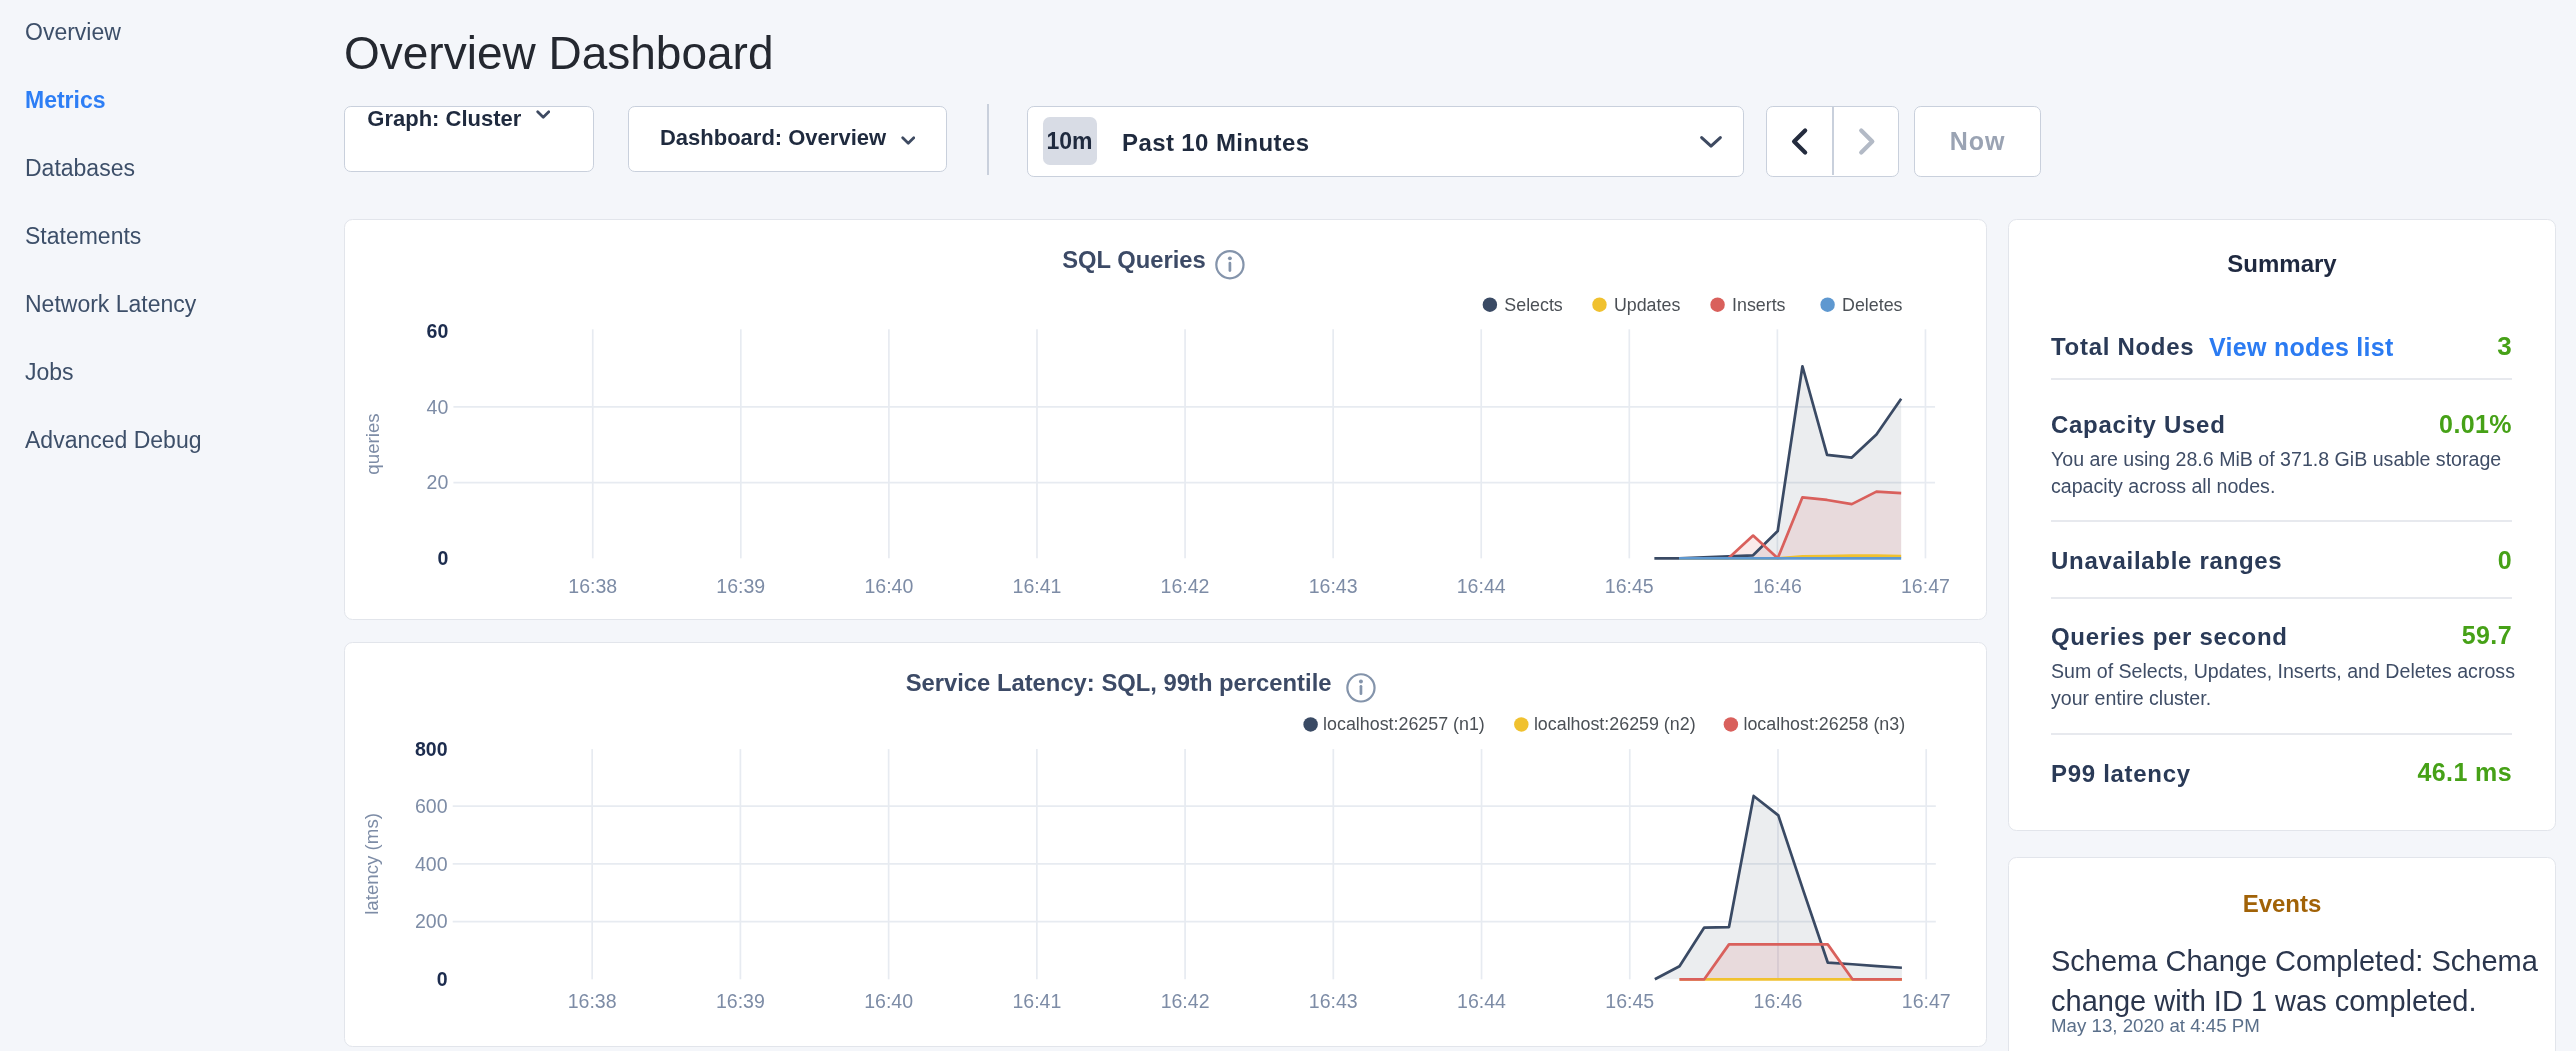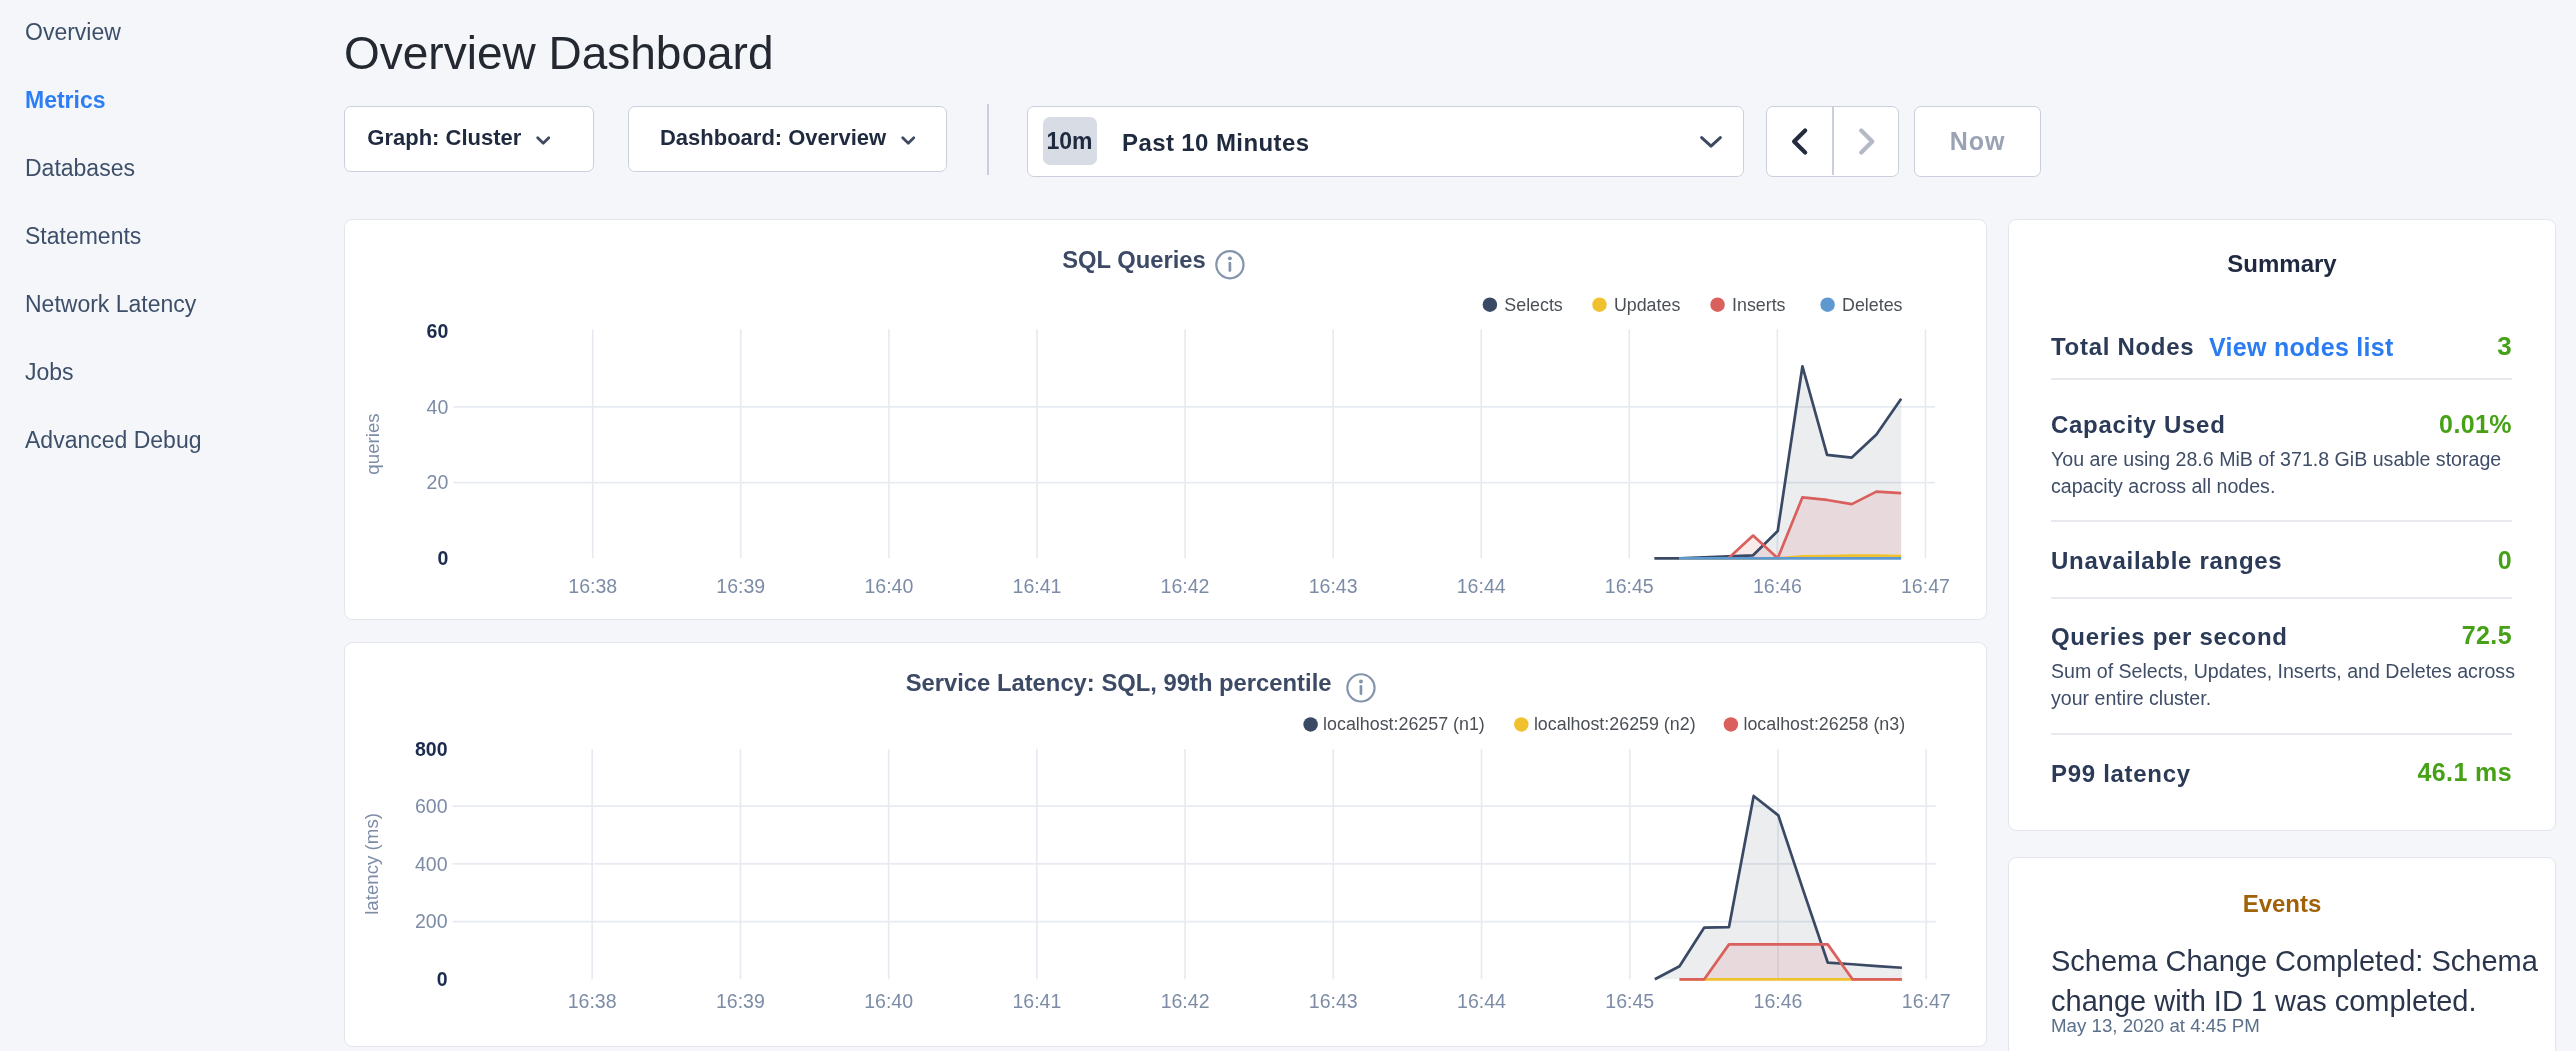--- a/index.html
+++ b/index.html
@@ -22,21 +22,21 @@
 <div class="nav-item" style="top:18.7px;">Overview</div>
 <div class="nav-item nav-active" style="top:87px;">Metrics</div>
 <div class="nav-item" style="top:155px;">Databases</div>
 <div class="nav-item" style="top:223px;">Statements</div>
 <div class="nav-item" style="top:291px;">Network Latency</div>
 <div class="nav-item" style="top:359px;">Jobs</div>
 <div class="nav-item" style="top:427px;">Advanced Debug</div>
 
 <div class="abs" style="left:344px; top:25.5px; font-size:46px; color:#242830;">Overview Dashboard</div>
 
-<div class="ctl" style="left:344px; top:106px; width:250px; height:66px; display:flex; align-items:center; justify-content:center; gap:14.5px; padding-right:20.4px;">
+<div class="ctl" style="left:344px; top:106px; width:250px; height:66px; display:flex; align-items:flex-start; justify-content:center; gap:14.5px; padding-right:20.4px;">
   <span class="ctl-txt" style="font-size:22px; position:relative; top:-0.9px;">Graph: Cluster</span>
   <svg width="14.5" height="9.4" viewBox="0 0 17 11" style="margin-top:3.4px;">
       <path d="M2 2 L8.5 8.5 L15 2" fill="none" stroke="#3e4a61" stroke-width="3.2" stroke-linecap="round" stroke-linejoin="round"></path>
     </svg>
 </div>
 <div class="ctl" style="left:628px; top:106px; width:319px; height:66px; display:flex; align-items:center; justify-content:center; gap:14.5px;">
   <span class="ctl-txt" style="font-size:22px; position:relative; top:-0.9px;">Dashboard: Overview</span>
   <svg width="14.5" height="9.4" viewBox="0 0 17 11" style="margin-top:3.4px;">
       <path d="M2 2 L8.5 8.5 L15 2" fill="none" stroke="#3e4a61" stroke-width="3.2" stroke-linecap="round" stroke-linejoin="round"></path>
     </svg>
@@ -172,21 +172,21 @@
   <div class="srow-val" style="top:111px; font-size:26px;">3</div>
   <div class="divider" style="top:158px;"></div>
   <div class="srow-label" style="top:191px;">Capacity Used</div>
   <div class="srow-val" style="top:190px;">0.01%</div>
   <div class="srow-desc" style="top:226px;">You are using 28.6 MiB of 371.8 GiB usable storage capacity across all nodes.</div>
   <div class="divider" style="top:300px;"></div>
   <div class="srow-label" style="top:327px;">Unavailable ranges</div>
   <div class="srow-val" style="top:326px;">0</div>
   <div class="divider" style="top:377px;"></div>
   <div class="srow-label" style="top:403px;">Queries per second</div>
-  <div class="srow-val" style="top:401px;">72.5</div>
+  <div class="srow-val" style="top:401px;">59.7</div>
   <div class="srow-desc" style="top:438px;">Sum of Selects, Updates, Inserts, and Deletes across your entire cluster.</div>
   <div class="divider" style="top:513px;"></div>
   <div class="srow-label" style="top:540px;">P99 latency</div>
   <div class="srow-val" style="top:538px;">46.1 ms</div>
 </div>
 
 <div class="panel" style="left:2008px; top:857px; width:548px; height:306px;">
   <div class="abs" style="left:0; right:0; top:32px; text-align:center; font-size:24px; font-weight:bold; color:#a16207;">Events</div>
   <div class="abs" style="left:42px; top:83px; width:510px; font-size:29px; color:#2b364d; line-height:40px;">Schema Change Completed: Schema change with ID 1 was completed.</div>
   <div class="abs" style="left:42px; top:157px; font-size:18.7px; color:#5a6f8a;">May 13, 2020 at 4:45 PM</div>

